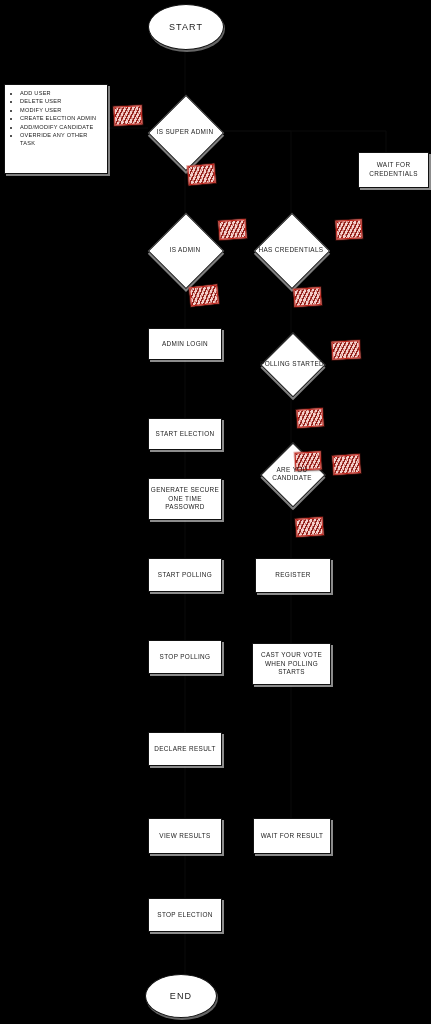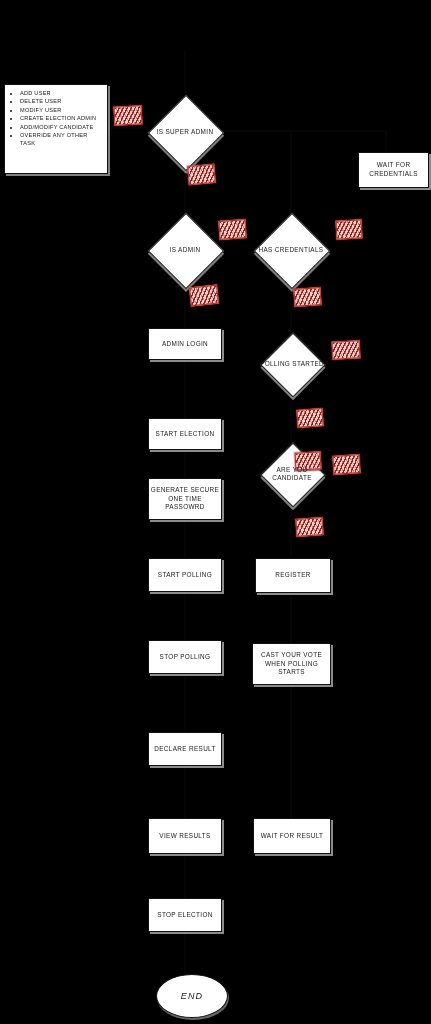--- a/index.html
+++ b/index.html
@@ -159,20 +159,23 @@
     <line x1="185" y1="592" x2="185" y2="640"></line>
     <line x1="291" y1="593" x2="291" y2="643"></line>
     <line x1="185" y1="674" x2="185" y2="732"></line>
     <line x1="291" y1="685" x2="291" y2="818"></line>
     <line x1="185" y1="766" x2="185" y2="818"></line>
     <line x1="185" y1="854" x2="185" y2="898"></line>
     <line x1="185" y1="932" x2="185" y2="974"></line>
     <line x1="108" y1="128" x2="148" y2="128"></line>
   </svg>
 
+  <div class="node term" style="left:148px; top:4px; width:76px; height:46px;">
+    <span>START</span>
+  </div>
 
   <div class="notebox" style="left:4px; top:84px; width:104px; height:90px;">
     <ul>
       <li>ADD USER</li>
       <li>DELETE USER</li>
       <li>MODIFY USER</li>
       <li>CREATE ELECTION ADMIN</li>
       <li>ADD/MODIFY CANDIDATE</li>
       <li>OVERRIDE ANY OTHER TASK</li>
     </ul>
@@ -244,21 +247,21 @@
   </div>
 
   <div class="node proc" style="left:253px; top:818px; width:78px; height:36px;">
     <span>WAIT FOR RESULT</span>
   </div>
 
   <div class="node proc" style="left:148px; top:898px; width:74px; height:34px;">
     <span>STOP ELECTION</span>
   </div>
 
-  <div class="node term" style="left:156px; top:974px; width:72px; height:44px;font-style:italic;">
+  <div class="node term" style="left:145px; top:974px; width:72px; height:44px;">
     <span>END</span>
   </div>
 
   <div class="redact" style="left:114px; top:106px; width:28px; height:19px; transform:rotate(-3deg);">
     <span></span>
   </div>
 
   <div class="redact" style="left:188px; top:165px; width:27px; height:19px; transform:rotate(-5deg);">
     <span></span>
   </div>

